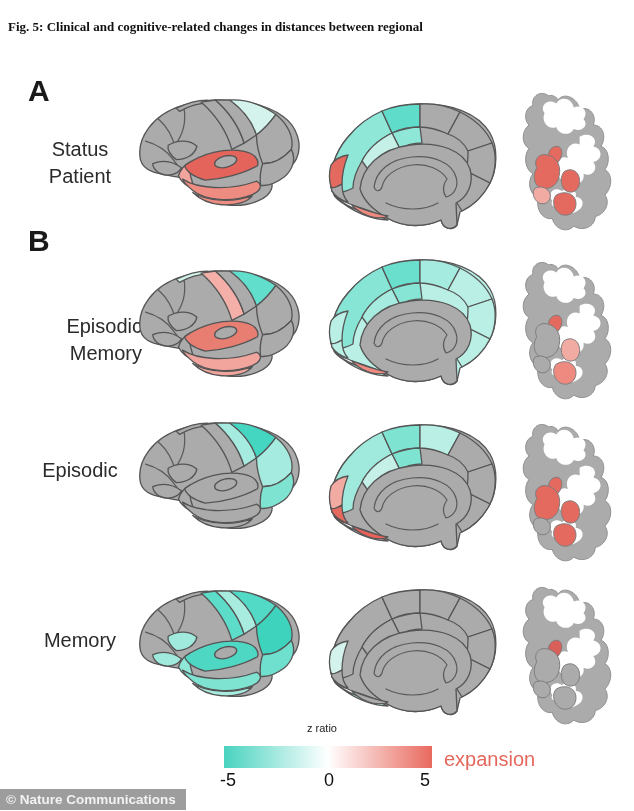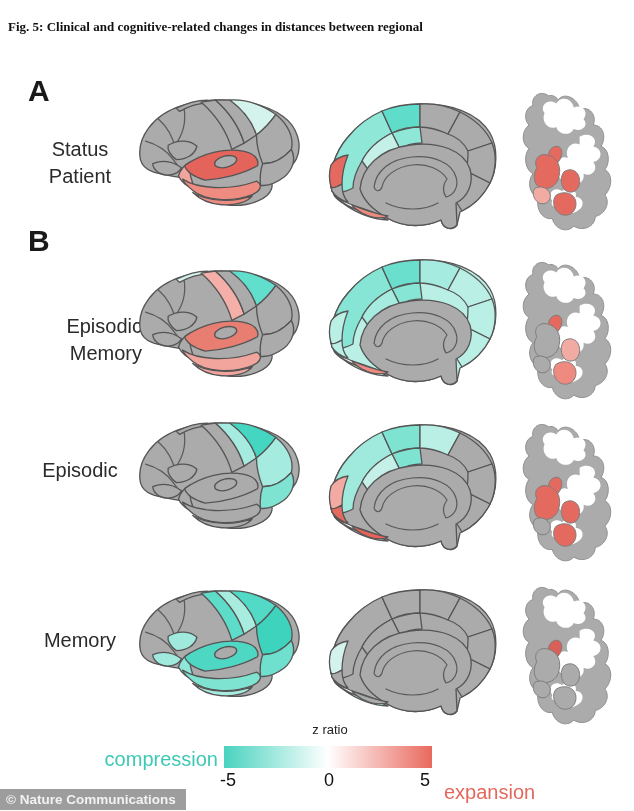--- a/index.html
+++ b/index.html
@@ -18,27 +18,27 @@
   .brain-box{position:absolute;}
   .lat{width:165px;height:115px;left:137px;}
   .med{width:172px;height:138px;left:326px;}
   .cor{width:94px;height:146px;left:519px;}
   .r0 .row-label{top:136px;} .r0 .lat{top:98px;}  .r0 .med{top:99px;}  .r0 .cor{top:88px;}
   .r1 .row-label{top:313px;text-align:right;} .r1 .lat{top:269px;} .r1 .med{top:255px;} .r1 .cor{top:257px;}
   .r2 .row-label{top:457px;} .r2 .lat{top:421px;} .r2 .med{top:420px;} .r2 .cor{top:419px;}
   .r3 .row-label{top:627px;} .r3 .lat{top:589px;} .r3 .med{top:585px;} .r3 .cor{top:582px;}
   .brain-box svg{width:100%;height:100%;display:block;}
   
-  .cb-title{position:absolute;left:280px;top:722px;width:100px;text-align:center;
-            font-size:13px;color:#222222;}
+  .cb-title{position:absolute;left:272px;top:722px;width:100px;text-align:center;
+            font-size:11px;color:#222222;}
   .cb-bar{position:absolute;left:224px;top:746px;width:208px;height:22px;}
   .cb-left{position:absolute;left:96px;top:748px;width:122px;text-align:right;
            font-size:20px;font-weight:500;}
   .cb-right{position:absolute;left:444px;top:748px;width:140px;text-align:left;
-            font-size:20px;font-weight:500;margin-top:33px;}
+            font-size:20px;font-weight:500;}
   .cb-tick{position:absolute;top:770px;width:34px;text-align:center;
            font-size:18px;color:#111111;}
   .tick-0{left:211px;} .tick-1{left:312px;} .tick-2{left:408px;}
   
   .credit{position:absolute;left:0px;top:789px;height:21px;line-height:21px;
           background:#9d9d9d;color:#f2f2f2;font-weight:bold;font-size:13.5px;
           padding:0 10px 0 6px;}
   .region{stroke:#555555;stroke-width:1.3;stroke-linejoin:round;}
   .sulcus{fill:none;stroke:#5a5a5a;stroke-width:1.2;stroke-linecap:round;}
   .cor-outline{stroke:#8f8f8f;stroke-width:1;}
@@ -298,20 +298,19 @@
     <path class="cor-sub" d="M 18 82 C 14 74 20 66 30 69 C 40 72 44 82 40 94 C 36 104 24 106 18 100 C 14 94 15 87 18 82 Z" fill="#ABABAB"></path>
     <path class="cor-sub" d="M 16 103 C 22 100 30 102 32 110 C 32 117 26 121 20 118 C 14 114 13 107 16 103 Z" fill="#ABABAB"></path>
     <path class="cor-sub" d="M 46 86 C 54 81 62 86 62 96 C 62 105 54 110 47 105 C 42 100 42 91 46 86 Z" fill="#ABABAB"></path>
     <path class="cor-sub" d="M 38 110 C 46 105 56 108 58 116 C 60 126 52 133 43 130 C 35 126 33 115 38 110 Z" fill="#ABABAB"></path>
   </svg>
       </div>
   </div>
 
   <div class="cb-title">z ratio</div>
   <div class="cb-bar" style="background: linear-gradient(90deg, rgb(73, 211, 191) 0%, rgb(255, 255, 255) 50%, rgb(233, 105, 94) 100%);"></div>
-  <div class="cb-left" style="color: rgb(62, 201, 181);">compression</div>
   <div class="cb-right" style="color: rgb(229, 104, 93);">expansion</div>
   <div class="cb-tick tick-0">-5</div>
   <div class="cb-tick tick-1">0</div>
   <div class="cb-tick tick-2">5</div>
 
   <div class="credit">© Nature Communications</div>
 </div>
 
 </body></html>

